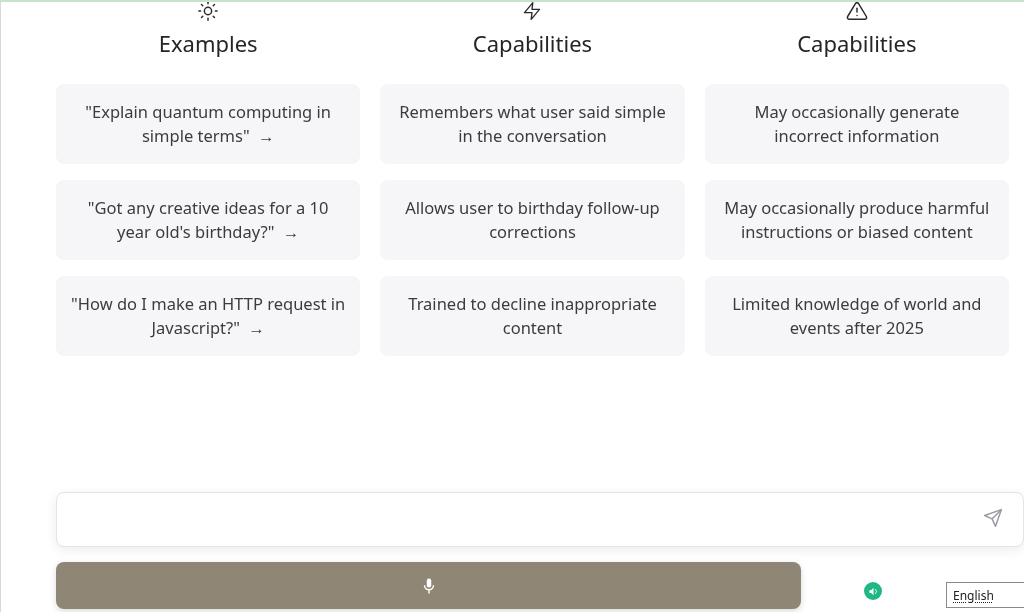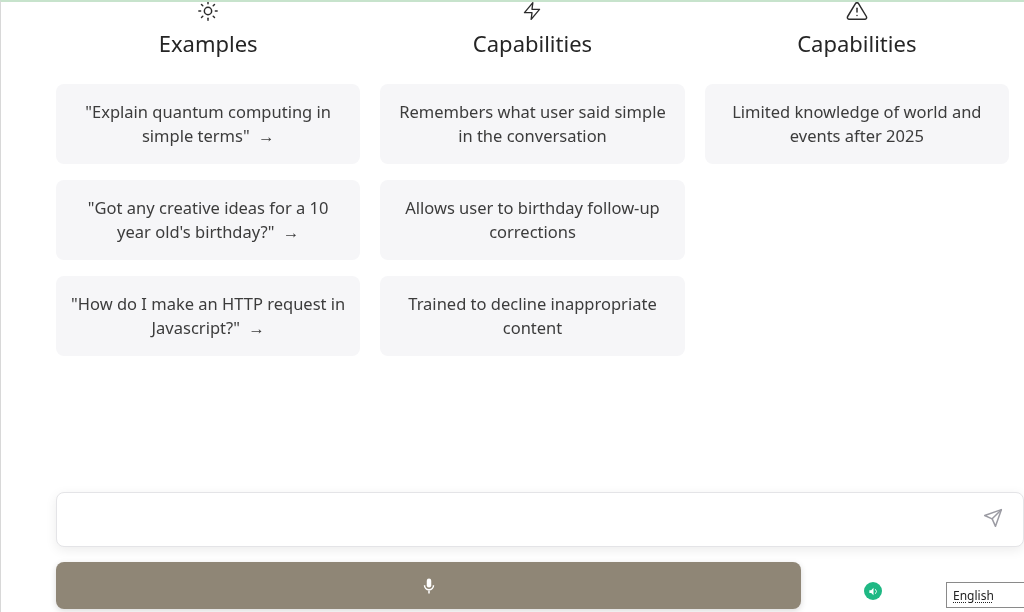--- a/index.html
+++ b/index.html
@@ -211,20 +211,22 @@
         <span class="col-icon">
           <svg width="22" height="22" viewBox="0 0 24 24" fill="none" stroke="currentColor" stroke-width="1.6" stroke-linejoin="round" stroke-linecap="round">
             <path d="M10.3 3.9 1.8 18a2 2 0 0 0 1.7 3h17a2 2 0 0 0 1.7-3L13.7 3.9a2 2 0 0 0-3.4 0z"></path>
             <line x1="12" y1="9" x2="12" y2="13"></line>
             <line x1="12" y1="17" x2="12" y2="17"></line>
           </svg>
         </span>
         <div class="col-title">Capabilities</div>
       </div>
       <div class="cards">
+        <div class="card">May occasionally generate incorrect information</div>
+        <div class="card">May occasionally produce harmful instructions or biased content</div>
         <div class="card">Limited knowledge of world and events after 2025</div>
       </div>
     </div>
 
   </div>
 </div>
 
 <div class="input-row">
   <input type="text" placeholder="" style="">
   <button class="send-btn">

